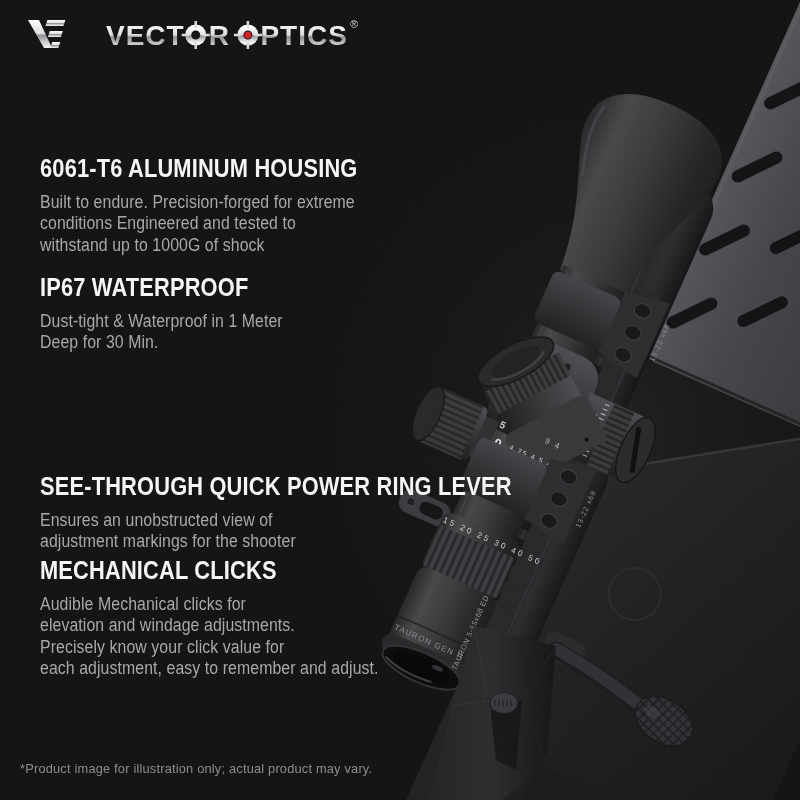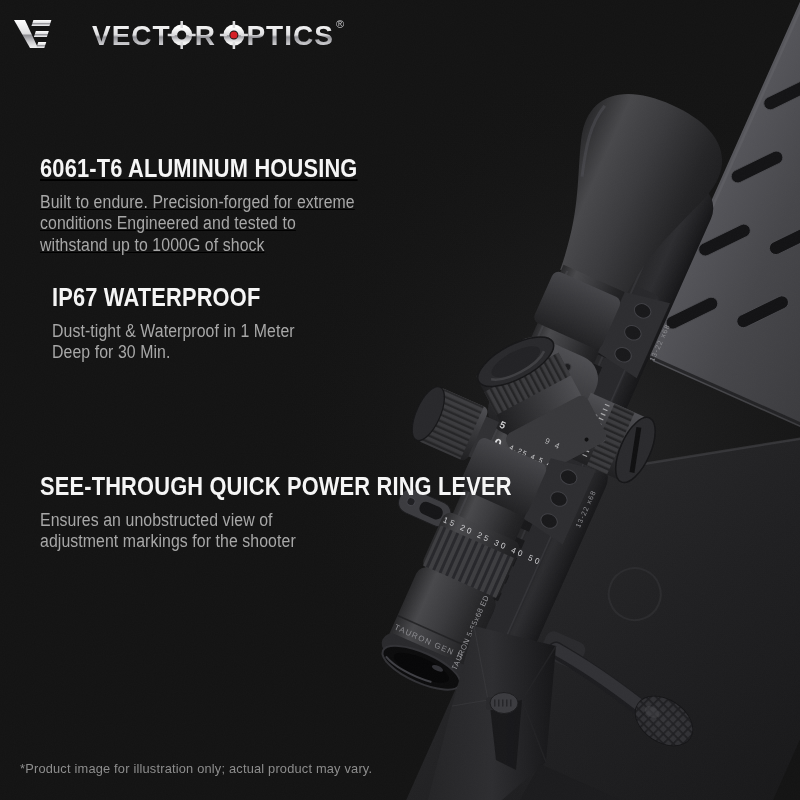--- a/index.html
+++ b/index.html
@@ -2,33 +2,33 @@
 <html><head>
 <meta charset="utf-8">
 <style>
   html,body { margin:0; padding:0; background:#000; }
   .canvas {
     position:relative; width:800px; height:800px; overflow:hidden;
     background:#131313;
     font-family:"Liberation Sans", sans-serif;
   }
   .scene { position:absolute; inset:0; }
-  .logo { position:absolute; left:12px; top:12px; width:345px; height:48px; }
+  .logo { position:absolute; left:26px; top:12px; width:345px; height:48px; }
   .feature { position:absolute; left:40px; width:520px; }
   .feature h2 {
     margin:0 0 9px 0; font-size:26px; font-weight:700; color:#f5f5f5;
     line-height:1.1; white-space:nowrap; letter-spacing:0.2px;
     transform:scaleX(0.84); transform-origin:left center;
   }
   .feature p {
     margin:0; font-size:18px; line-height:21.5px; color:#a8a8a8;
     white-space:pre-line; letter-spacing:0.1px;
     transform:scaleX(0.88); transform-origin:left top;
   }
-  .f1 { top:154px;text-decoration:underline; } .f2 { top:283px;margin-left:12px; } .f3 { top:424px;margin-top:48px; } .f4 { top:556px; }
+  .f1 { top:154px; } .f2 { top:273px; } .f3 { top:424px;margin-top:48px; } .f4 { top:556px; }
   .disclaimer {
     position:absolute; left:20px; top:761px; font-size:13.5px; color:#8d8d8d;
     letter-spacing:0.2px; transform:scaleX(0.95); transform-origin:left top;
   }
   svg text { font-family:"Liberation Sans", sans-serif; }
 </style>
 </head>
 <body>
 
 <div class="canvas">
@@ -309,15 +309,22 @@
   <div class="feature f2">
     <h2>IP67 WATERPROOF</h2>
     <p>Dust-tight &amp; Waterproof in 1 Meter
 Deep for 30 Min.</p>
   </div>
   <div class="feature f3">
     <h2>SEE-THROUGH QUICK POWER RING LEVER</h2>
     <p>Ensures an unobstructed view of
 adjustment markings for the shooter</p>
   </div>
+  <div class="feature f4">
+    <h2>MECHANICAL CLICKS</h2>
+    <p>Audible Mechanical clicks for
+elevation and windage adjustments.
+Precisely know your click value for
+each adjustment, easy to remember and adjust.</p>
+  </div>
 
   <div class="disclaimer">*Product image for illustration only; actual product may vary.</div>
 </div>
 
 </body></html>

